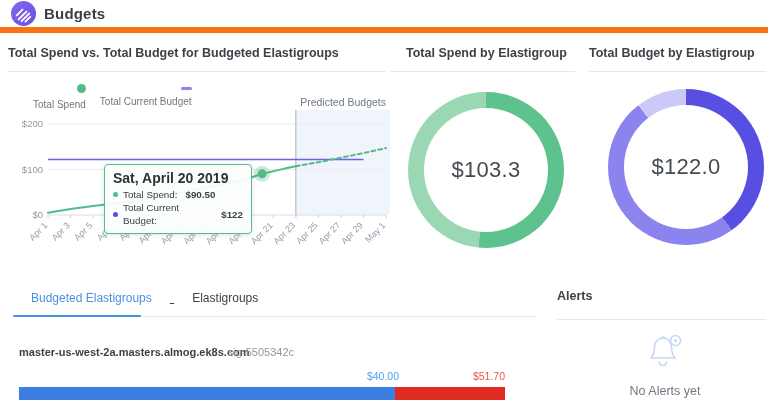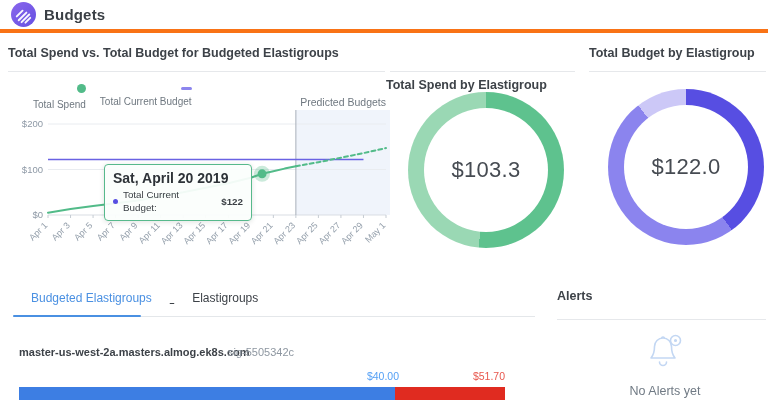--- a/index.html
+++ b/index.html
@@ -3,21 +3,21 @@
 <meta charset="utf-8">
 <style>
   * { margin:0; padding:0; box-sizing:border-box; }
   html,body { background:#fff; }
   .app {
     position:relative; width:768px; height:414px; background:#fff; overflow:hidden;
     font-family:"Liberation Sans", sans-serif; color:#3d4248;
   }
   
   .header { position:absolute; left:0; top:0; width:768px; height:33px;
-    border-bottom:4px solid #f97316; display:flex; align-items:center; padding-left:11px; background:#fff; }
+    border-bottom:6px solid #f97316; display:flex; align-items:center; padding-left:11px; background:#fff; }
   .logo { width:25px; height:25px; flex:0 0 auto; }
   .header-title { font-size:15px; font-weight:bold; color:#3a3f45; margin-left:8px; letter-spacing:.2px; }
   
   .sec-title { position:absolute; font-size:12.5px; font-weight:bold; color:#3d4248; }
   .divider { position:absolute; height:1px; background:#e6e8eb; }
   
   .legend { position:absolute; left:33px; top:84px; display:flex; align-items:center; gap:14px;
     font-size:10px; color:#6f7880; }
   .legend-item { display:flex; align-items:flex-end; gap:6px;flex-direction:column; }
   .legend-dot { width:9px; height:9px; border-radius:50%; }
@@ -80,21 +80,21 @@
         <line x1="8" y1="19" x2="16" y2="11"></line>
         <line x1="11" y1="21" x2="19" y2="13"></line>
         <line x1="15" y1="21.5" x2="20" y2="16.5"></line>
       </g>
     </svg>
     <span class="header-title">Budgets</span>
   </div>
 
   <div class="sec-title" style="left:8px; top:46px;">Total Spend vs. Total Budget for Budgeted Elastigroups</div>
   <div class="divider" style="left:8px; top:71px; width:377px;"></div>
-  <div class="sec-title" style="left:386px; top:46px;margin-top:32px;">Total Spend by Elastigroup</div>
+  <div class="sec-title" style="left:406px; top:46px;">Total Spend by Elastigroup</div>
   <div class="divider" style="left:390px; top:71px; width:185px;"></div>
   <div class="sec-title" style="left:589px; top:46px;">Total Budget by Elastigroup</div>
   <div class="divider" style="left:589px; top:71px; width:177px;"></div>
 
   <div class="legend">
     <span class="legend-item">
       <span class="legend-dot" id="leg-dot" style="background: rgb(82, 187, 137);"></span>
       <span>Total Spend</span>
     </span>
     <span class="legend-item">
@@ -155,20 +155,25 @@
         <text x="318.4" y="120" text-anchor="end" font-size="9" fill="#95a0ac" transform="rotate(-45 318.4 120)">Apr 25</text>
         <text x="340.93333333333334" y="120" text-anchor="end" font-size="9" fill="#95a0ac" transform="rotate(-45 340.93333333333334 120)">Apr 27</text>
         <text x="363.46666666666664" y="120" text-anchor="end" font-size="9" fill="#95a0ac" transform="rotate(-45 363.46666666666664 120)">Apr 29</text>
         <text x="386" y="120" text-anchor="end" font-size="9" fill="#95a0ac" transform="rotate(-45 386 120)">May 1</text>
       </g>
   </svg>
 
   <div class="tooltip">
     <div class="tooltip-title">Sat, April 20 2019</div>
     <div class="tooltip-row">
+      <span class="bullet" style="background:#52bb89;"></span>
+      <span>Total Spend:</span>
+      <b>$90.50</b>
+    </div>
+    <div class="tooltip-row">
       <span class="bullet" style="background:#574ee2;"></span>
       <span>Total Current Budget:</span>
       <b>$122</b>
     </div>
   </div>
 
   <div class="donut" id="donut-green" style="left: 408px; top: 92px; width: 156px; height: 156px; background: conic-gradient(rgb(94, 194, 142) 0%, rgb(94, 194, 142) 51.5%, rgb(154, 216, 180) 51.5%, rgb(154, 216, 180) 100%);">
     <div class="donut-hole">
       <span class="donut-value">$103.3</span>
     </div>

